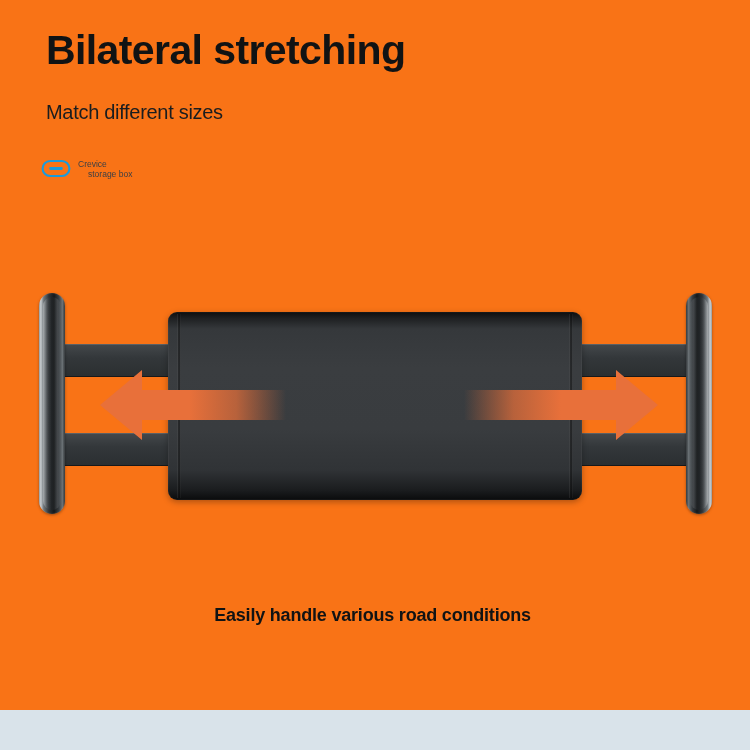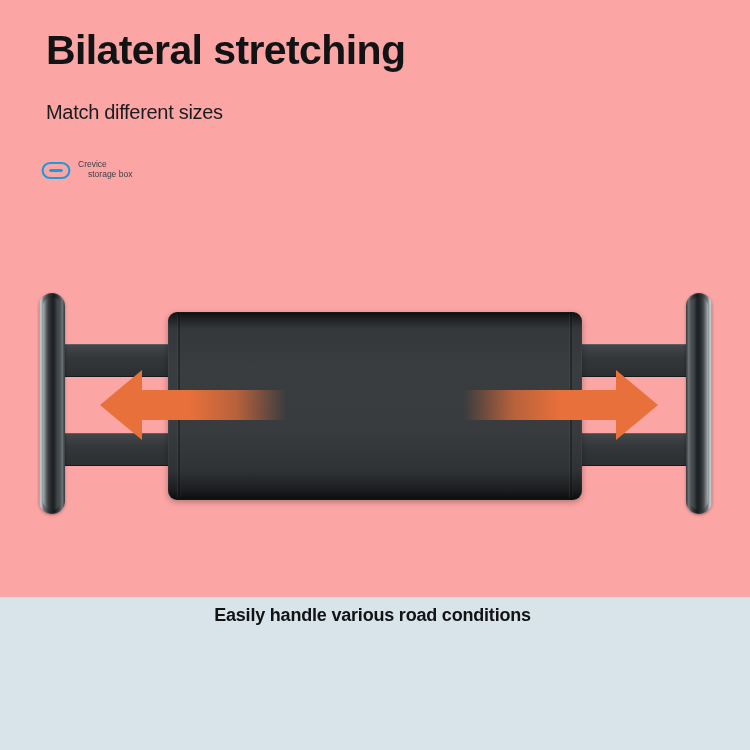--- a/index.html
+++ b/index.html
@@ -15,22 +15,22 @@
     background: #d9e3ea;
     font-family: "Liberation Sans", sans-serif;
     position: relative;
     -webkit-font-smoothing: antialiased;
   }
 
   .page {
     position: absolute;
     inset: 0;
     width: 750px;
-    height: 597px;
-    background: #fca5a5;
+    height: 710px;
+    background: #f97316;
   }
 
   
 
   .headline {
     position: absolute;
     left: 46px;
     top: 29px;
     font-size: 41px;
     font-weight: 700;
@@ -52,21 +52,21 @@
     white-space: nowrap;
   }
 
   
 
   .badge {
     position: absolute;
     left: 41px;
     top: 159px;
     display: flex;
-    align-items: flex-end;
+    align-items: flex-start;
     gap: 7px;
   }
 
   .badge-icon {
     width: 30px;
     height: 19px;
     flex: 0 0 auto;
     display: block;
   }
 

